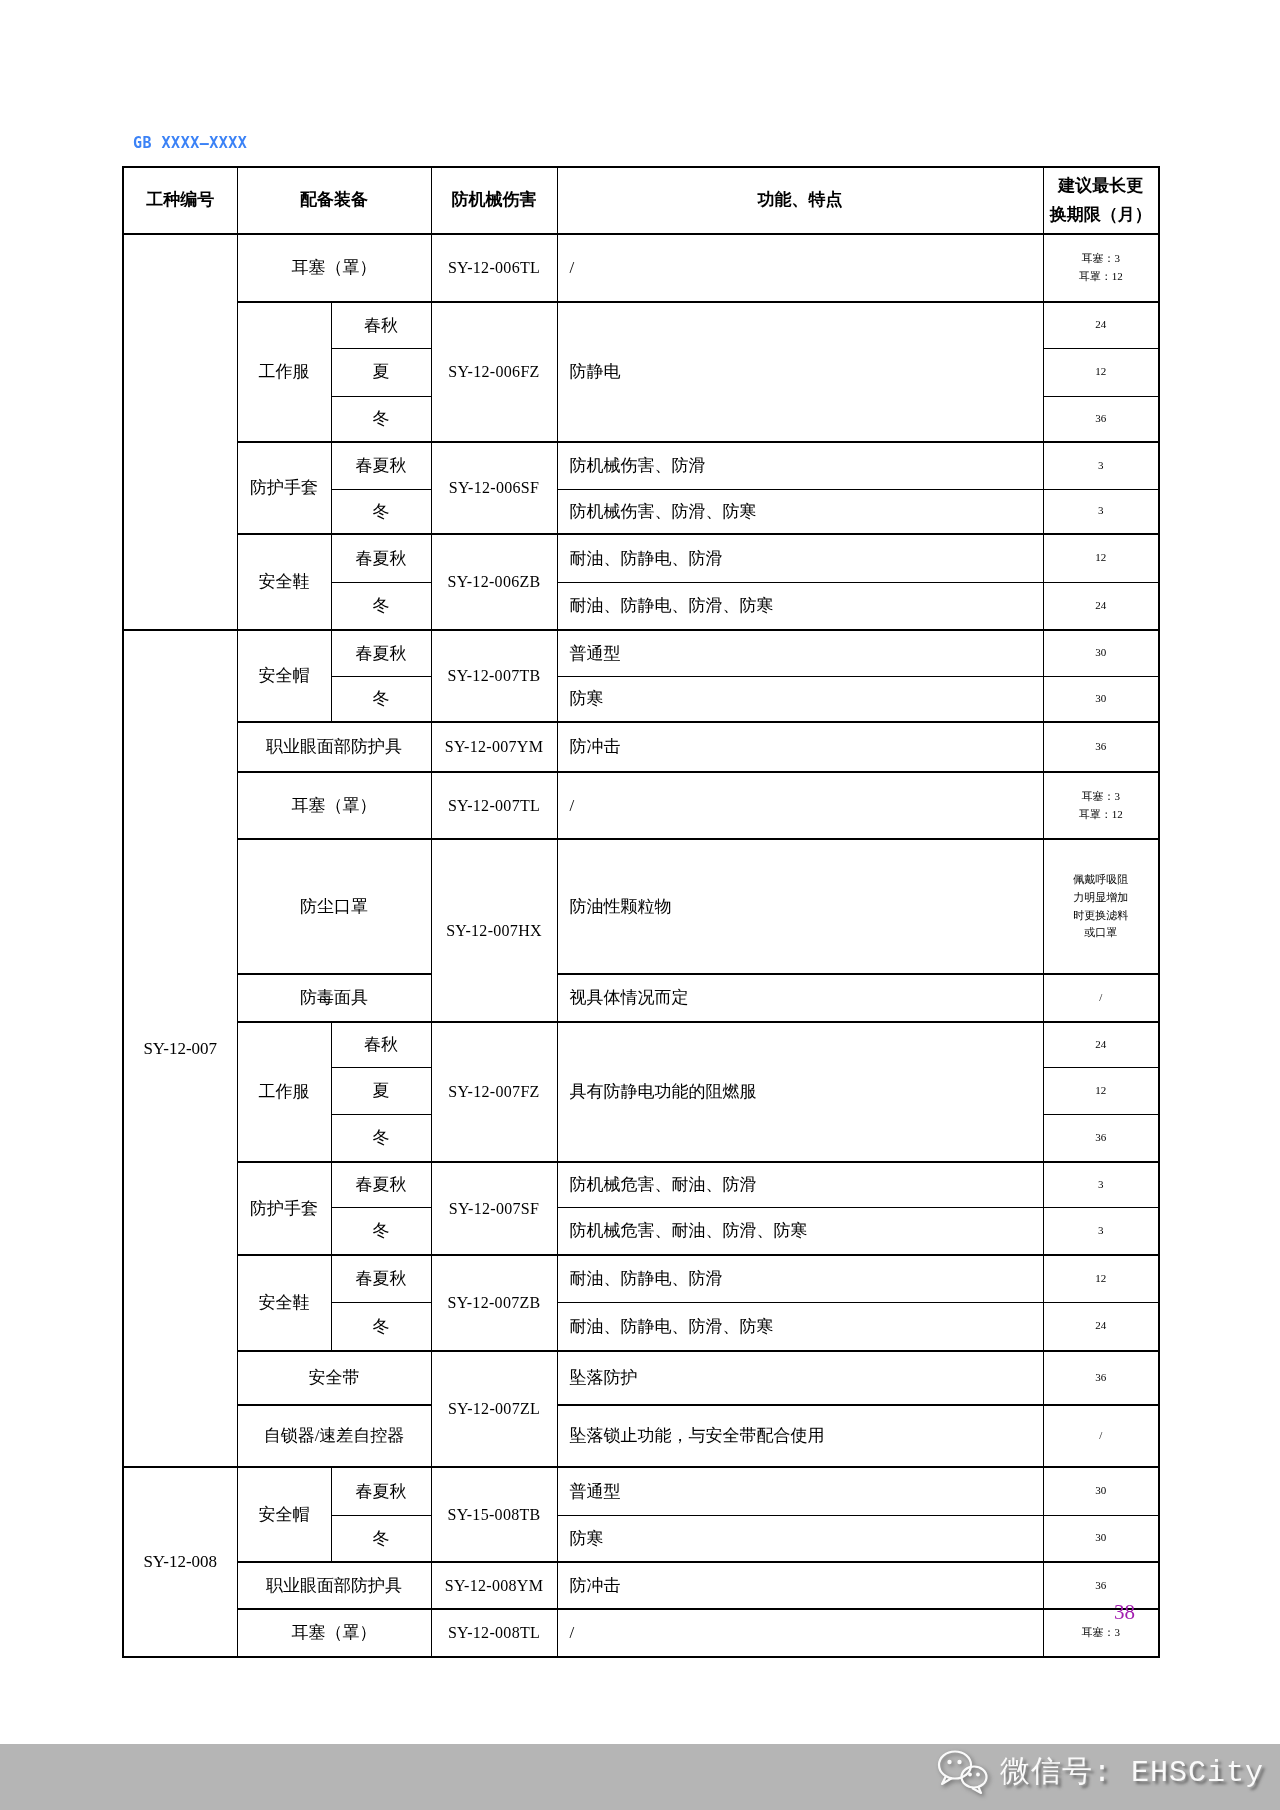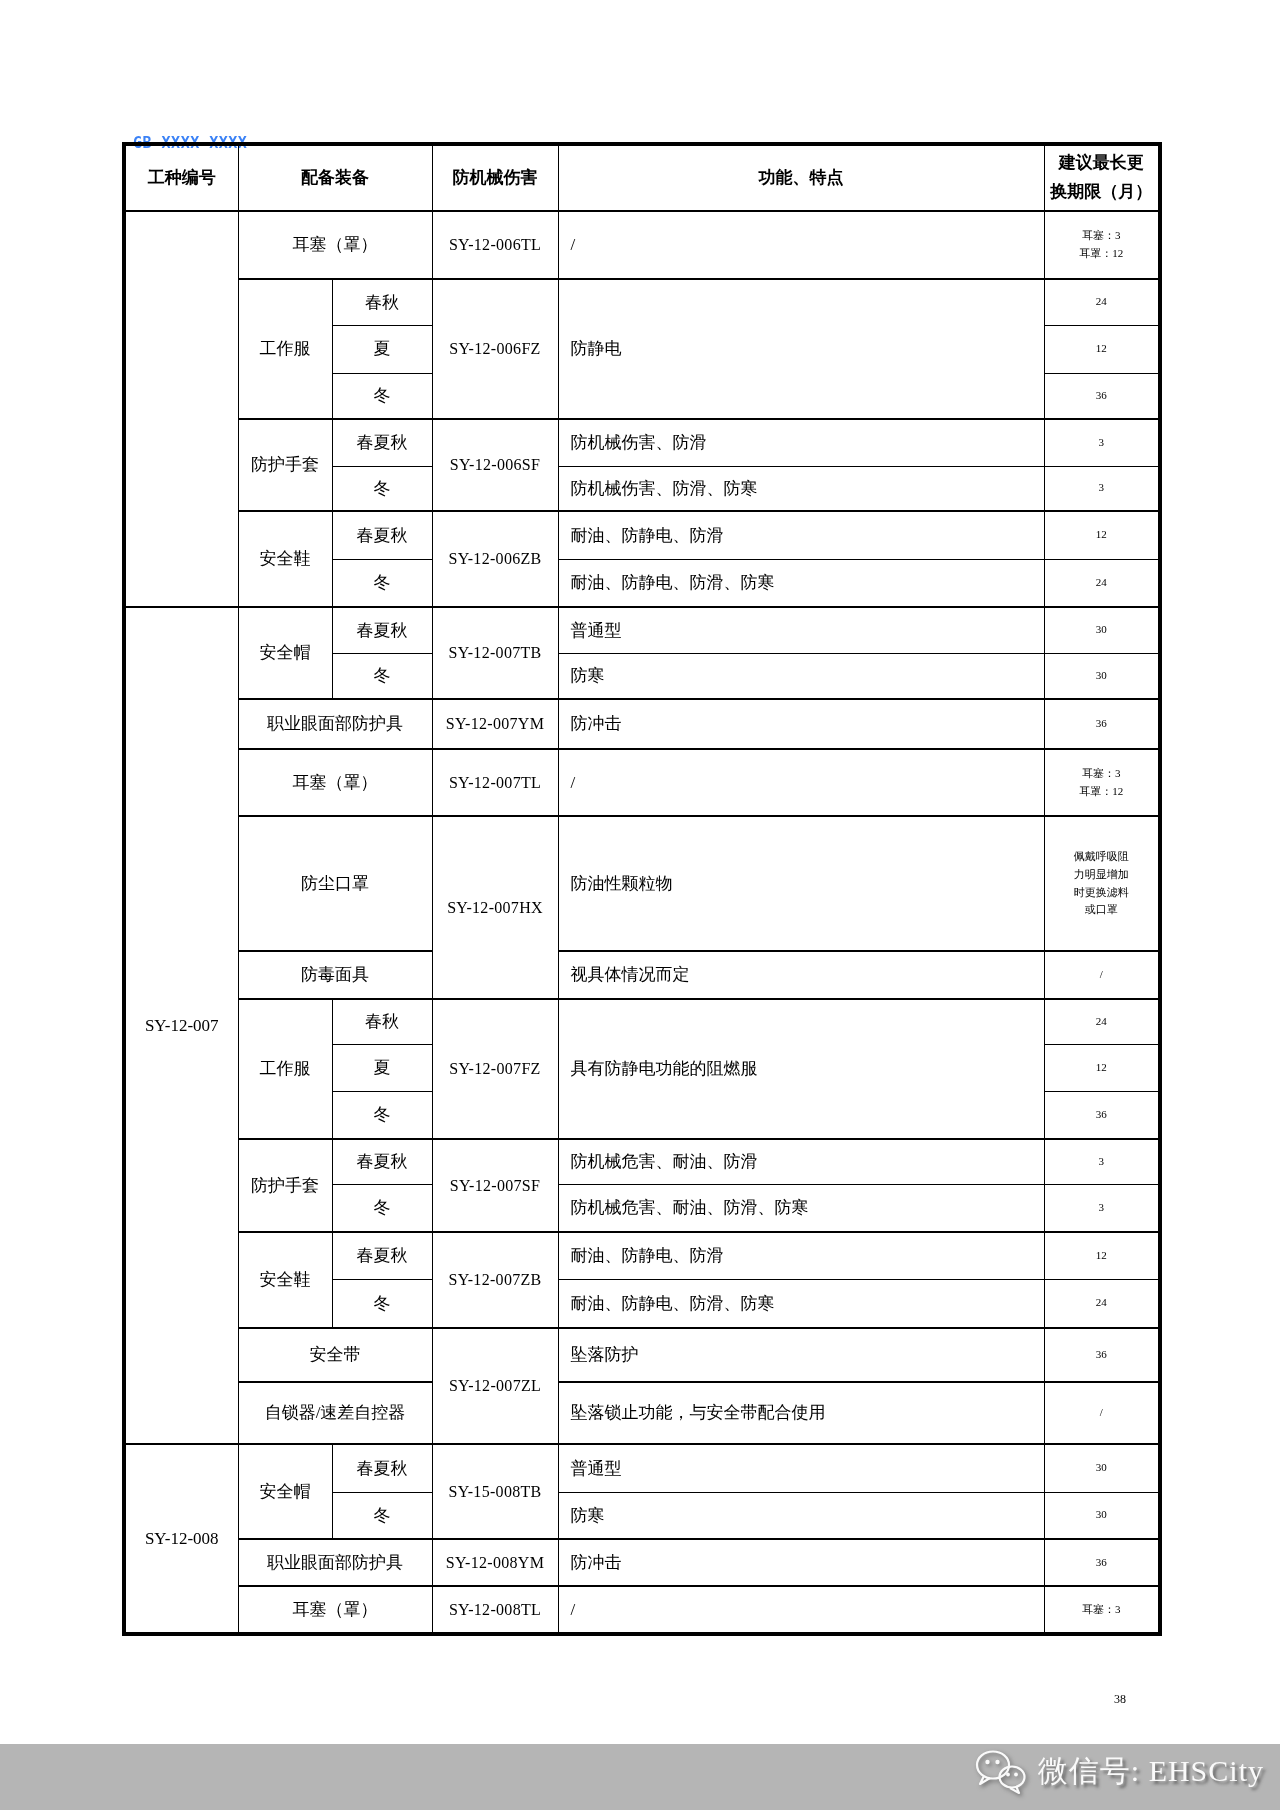--- a/index.html
+++ b/index.html
@@ -7,23 +7,23 @@
     width:1280px; height:1810px; position:relative;
     background:#ffffff; color:#000;
     font-family:"Liberation Serif","DejaVu Serif",serif;
   }
   .doc-code {
     position:absolute; left:133px; top:134px;
     font-family:"DejaVu Sans Mono","Liberation Mono",monospace;
     font-size:15px; font-weight:700; letter-spacing:0.5px; color:#3b82f6;
   }
   table.ppe {
-    position:absolute; left:122px; top:142px; width:1036px;
+    position:absolute; left:122px; top:166px; width:1036px;
     border-collapse:collapse; table-layout:fixed;
-    border:4px solid #000000;
+    border:2px solid #000000;
   }
   .ppe th, .ppe td {
     border:1px solid #000;
     text-align:center; vertical-align:middle;
     padding:2px 4px;
     font-size:17px; line-height:1.6;
     white-space:pre-line;
     overflow:hidden;
   }
   .ppe th {
@@ -32,33 +32,33 @@
     border-bottom:2px solid #000;
   }
   .ppe td.feat { text-align:left; padding-left:12px; }
   .ppe td.code {
     font-size:16px; letter-spacing:0.3px;
     font-family:Liberation Serif, serif;
   }
   .ppe td.per  { font-size:11px; }
   .ppe tr.gs > td { border-top:2px solid #000; }
   .page-number {
-    position:absolute; left:1114px; top:1692px;
-    font-size:12px; color:#000000;
+    position:absolute; left:1114px; top:1600px;
+    font-size:21px; color:#a21caf;
   }
   .footer-band {
     position:absolute; left:0; bottom:0; width:1280px; height:66px;
     background:#b5b5b5;
   }
   .watermark {
     position:absolute; right:16px; top:1748px;
     display:flex; align-items:center; gap:10px;
   }
   .watermark-text {
-    font-family:Liberation Serif, serif;
+    font-family:Liberation Mono, monospace;
     font-size:30px; font-weight:400; color:#fafafa;
     text-shadow:3px 3px 3px rgba(90,90,90,0.85);
     letter-spacing:1px;
   }
   .wm-icon { filter:drop-shadow(2px 2px 2px rgba(90,90,90,0.8)); }
 </style>
 </head>
 <body>
 
 <div class="doc-code">GB XXXX—XXXX</div>

